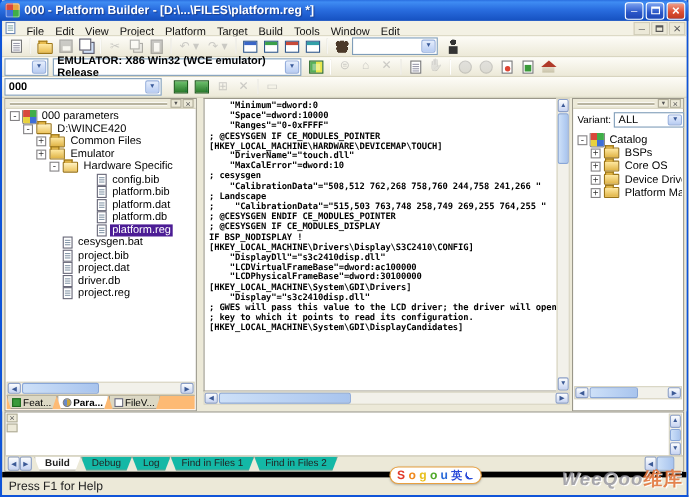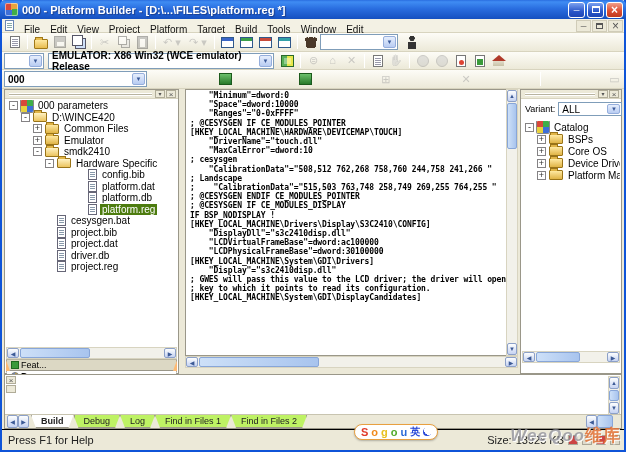--- a/index.html
+++ b/index.html
@@ -28,21 +28,21 @@
   .mdi-doc::before{ content:""; position:absolute; left:1px; top:2px; right:1px; height:1px; background:#8aa; box-shadow:0 2px 0 #8aa,0 4px 0 #8aa; }
   .menu-item { padding:4px 5px; height:13px; line-height:13px; }
   .menubar .spacer { flex:1; }
   .mdibtn { width:15px; height:12px; display:flex; align-items:center; justify-content:center; color:#555; font-size:9px; border:1px solid #d0ccb8; background:#ece9d8; margin-right:1px; }
   .g-max2 { width:7px; height:6px; border:1px solid #555; border-top:2px solid #555; }
 
   
   .tb { position:absolute; left:0; right:0; display:flex; align-items:center; background:linear-gradient(180deg,#fdfcf7,#ece9d8); border-bottom:1px solid #d8d4bf; }
   .tb1 { top:33px; height:19px; }
   .tb2 { top:52px; height:18px; }
-  .tb3 { top:70px; height:19px;justify-content:space-between; }
+  .tb3 { top:70px; height:19px; }
   .tbtn { width:19px; height:17px; display:flex; align-items:center; justify-content:center; border:1px solid transparent; border-radius:2px; flex:none; }
   .tsep { width:1px; height:14px; background:#c9c5b2; border-right:1px solid #fff; margin:0 3px; flex:none; }
   .dis { filter:grayscale(1) opacity(.45); }
   .glyph { font-size:11px; color:#5a4a28; line-height:1; }
   .gray .glyph { color:#9a968a; }
 
   .i-page { width:10px; height:12px; background:#fff; border:1px solid #777; position:relative; }
   .i-page::before{ content:""; position:absolute; left:1px; top:2px; width:6px; height:1px; background:#99a; box-shadow:0 2px 0 #99a,0 4px 0 #99a,0 6px 0 #99a; }
   .i-folder { width:14px; height:10px; background:linear-gradient(#ffe9a2,#e8bc4e); border:1px solid #a07818; border-radius:1px; position:relative; margin-top:3px; }
   .i-folder::before { content:""; position:absolute; top:-3px; left:0; width:6px; height:2px; background:#e8bc4e; border:1px solid #a07818; border-bottom:none; }
@@ -90,56 +90,56 @@
   .exp.minus::before{ content:"-"; } .exp.plus::before{ content:"+"; }
   .nosp { width:12px; flex:none; }
   .t-ico { flex:none; margin-right:3px; }
   .sq4 { width:12px; height:12px; border-radius:1px; background:conic-gradient(#3fae49 0 25%, #3e6fd8 0 50%, #e8d23d 0 75%, #d8483b 0); box-shadow:0 0 0 1px #888; }
   .tfold { width:14px; height:10px; background:linear-gradient(#ffe9a2,#e0b446); border:1px solid #9a7418; border-radius:1px; position:relative; }
   .tfold::before{ content:""; position:absolute; top:-3px; left:0; width:6px; height:2px; background:#e0b446; border:1px solid #9a7418; border-bottom:none; }
   .tfold.open { background:linear-gradient(#fff2c2,#ecc45e); }
   .tfile { width:9px; height:11px; background:#fff; border:1px solid #667; position:relative; }
   .tfile::before{ content:""; position:absolute; left:1px; top:2px; width:5px; height:1px; background:#89a; box-shadow:0 2px 0 #89a,0 4px 0 #89a; }
   .tlabel { padding:0 2px; }
-  .sel .tlabel { background:#4d7c0f; color:#fff; }
+  .sel .tlabel { background:#4c1d95; color:#fff; }
 
   
   .sb-h { position:absolute; height:12px; display:flex; align-items:stretch; background:#f2f1ea; border:1px solid #d8d4c0; }
   .sb-v { position:absolute; width:12px; display:flex; flex-direction:column; background:#f2f1ea; border:1px solid #d8d4c0; }
   .sb-btn { background:linear-gradient(180deg,#fdfefe,#c6d3f2); border:1px solid #8ca0c8; border-radius:2px; color:#3c5a96; font-size:6px; display:flex; align-items:center; justify-content:center; flex:none; }
   .sb-h .sb-btn { width:12px; } .sb-v .sb-btn { height:12px; }
   .sb-thumb { background:linear-gradient(90deg,#cde0f8,#a8c4ee); border:1px solid #88a6d8; border-radius:2px; }
   .aL::before{content:"◀";} .aR::before{content:"▶";} .aU::before{content:"▲";} .aD::before{content:"▼";}
 
   
-  .wtabs { position:absolute; left:1px; right:1px; bottom:1px; height:13px; background:#fdba74; display:flex; align-items:stretch; border-top:1px solid #b8b4a0;flex-direction:column; }
+  .wtabs { position:absolute; left:1px; right:1px; bottom:1px; height:13px; background:#fdba74; display:flex; align-items:stretch; border-top:1px solid #b8b4a0; }
   .wtab { display:flex; align-items:center; gap:2px; font-size:9px; padding:0 4px; border:1px solid #9a9789; border-top:none; background:#dcd8c4; clip-path:polygon(0 0,100% 0,calc(100% - 4px) 100%,4px 100%); }
   .wtab.active { background:#fff; font-weight:bold; }
   .wti { width:8px; height:8px; flex:none; }
   .wti.g { background:#3a9a3a; border:1px solid #1e6a1e; }
   .wti.p { background:conic-gradient(#c8a43a 0 50%, #6a8ac8 0); border:1px solid #777; border-radius:50%; }
   .wti.f { background:#fff; border:1px solid #667; }
 
   
   .editor { position:absolute; left:183px; top:0; width:321px; height:267px; background:#fff; border:1px solid #9a9789; border-right:none; overflow:hidden; padding:1px 0 0 4px; }
   .ed { white-space:pre; font:bold 8px/9.2px "DejaVu Sans Mono", monospace; color:#000; letter-spacing:-0.1px; }
 
   
   .variant-row { position:absolute; left:4px; top:12px; display:flex; align-items:center; gap:3px; font-size:9px; }
 
   
   .output { position:absolute; left:2px; right:2px; top:374px; height:55px; background:#fff; border:1px solid #9a9789; }
   .out-mini { position:absolute; left:1px; top:1px; width:10px; display:flex; flex-direction:column; gap:1px; }
   .out-tabs { position:absolute; left:0; right:0; bottom:0; height:14px; background:#ece9d8; border-top:1px solid #c8c4b0; display:flex; align-items:stretch; padding-left:2px; }
-  .otab { font-size:9px; padding:1px 9px 0; background:#bef264; border:1px solid #9a9789; border-top:none; clip-path:polygon(0 0,100% 0,calc(100% - 5px) 100%,5px 100%); color:#222; }
+  .otab { font-size:9px; padding:1px 9px 0; background:#14b8a6; border:1px solid #9a9789; border-top:none; clip-path:polygon(0 0,100% 0,calc(100% - 5px) 100%,5px 100%); color:#222; }
   .otab.active { background:#fff; font-weight:bold; }
   .osb { display:flex; margin-right:2px; }
 
   
-  .statusbar { position:absolute; left:0; right:0; bottom:0; height:21px; background:#ece9d8; border-top:1px solid #000000; display:flex; align-items:center; font-size:11px; color:#222; }
+  .statusbar { position:absolute; left:0; right:0; bottom:0; height:21px; background:#ece9d8; border-top:5px solid #000000; display:flex; align-items:center; font-size:11px; color:#222; }
   .st-msg { flex:1; padding-left:6px; }
   .st-size { display:flex; gap:4px; padding-right:4px; align-items:center; }
   .sico { width:10px; height:10px; border:1px solid #aaa697; background:#dedacb; }
   .sico.r { background:#c44; }
 
   
   .sogou { position:absolute; left:352px; top:424px; height:16px; background:#fff; border:1px solid #e8a040; border-radius:8px; display:flex; align-items:center; padding:0 6px; gap:3px; font-weight:bold; font-size:11px; z-index:60; box-shadow:0 1px 2px rgba(0,0,0,.25); }
   .sg0{color:#e03a2a;} .sg1{color:#f08a1e;} .sg2{color:#e8c01e;} .sg3{color:#52aa2a;} .sg4{color:#2a6ad8;}
   .sg-lang { color:#2a4ad8; font-size:10px; }
   .sg-moon { width:8px; height:8px; border-radius:50%; background:radial-gradient(circle at 70% 30%, transparent 55%, #2a4ad8 56%); }
@@ -340,34 +340,34 @@
         <div class="trow l2">
             <span class="exp plus"></span>
             <span class="t-ico tfold"></span>
             <span class="tlabel">Common Files</span>
           </div>
         <div class="trow l2">
             <span class="exp plus"></span>
             <span class="t-ico tfold"></span>
             <span class="tlabel">Emulator</span>
           </div>
-        <div class="trow l2">
-            <span class="exp minus"></span>
-            <span class="t-ico tfold open"></span>
-            <span class="tlabel">smdk2410</span>
-          </div>
         <div class="trow l3">
             <span class="exp minus"></span>
             <span class="t-ico tfold open"></span>
             <span class="tlabel">Hardware Specific</span>
           </div>
         <div class="trow l4">
             <span class="nosp"></span>
             <span class="t-ico tfile"></span>
             <span class="tlabel">config.bib</span>
+          </div>
+        <div class="trow l4">
+            <span class="nosp"></span>
+            <span class="t-ico tfile"></span>
+            <span class="tlabel">platform.bib</span>
           </div>
         <div class="trow l4">
             <span class="nosp"></span>
             <span class="t-ico tfile"></span>
             <span class="tlabel">platform.dat</span>
           </div>
         <div class="trow l4">
             <span class="nosp"></span>
             <span class="t-ico tfile"></span>
             <span class="tlabel">platform.db</span>
@@ -541,28 +541,20 @@
       <span style="flex:1"></span>
       <span class="osb" style="margin-right:8px">
         <span class="sb-btn aL" style="width:11px"></span>
         <span class="sb-thumb" style="width:16px"></span>
       </span>
     </div>
   </div>
 
   <div class="statusbar">
     <span class="st-msg">Press F1 for Help</span>
-    <span class="st-size">
-      <span>Size:</span>
-      <span>13925 KB</span>
-      <span class="sico r"></span>
-      <span class="sico"></span>
-      <span class="sico r"></span>
-      <span class="sico"></span>
-    </span>
   </div>
 
   <div class="sogou">
     <span class="sg0">S</span>
       <span class="sg1">o</span>
       <span class="sg2">g</span>
       <span class="sg3">o</span>
       <span class="sg4">u</span>
     <span class="sg-lang">英</span>
     <span class="sg-moon"></span>

